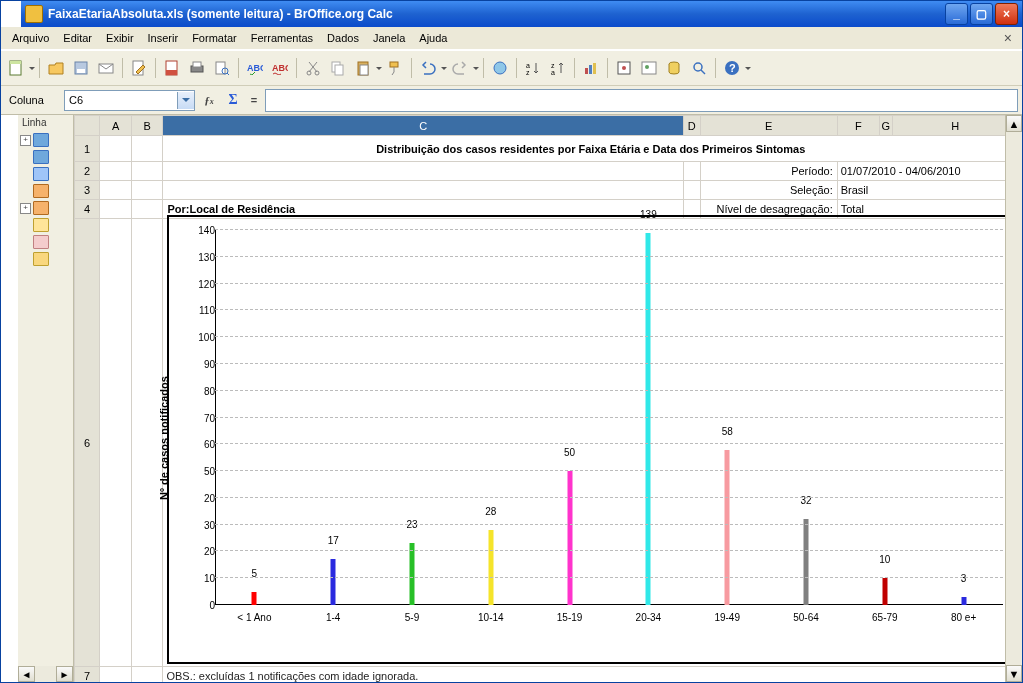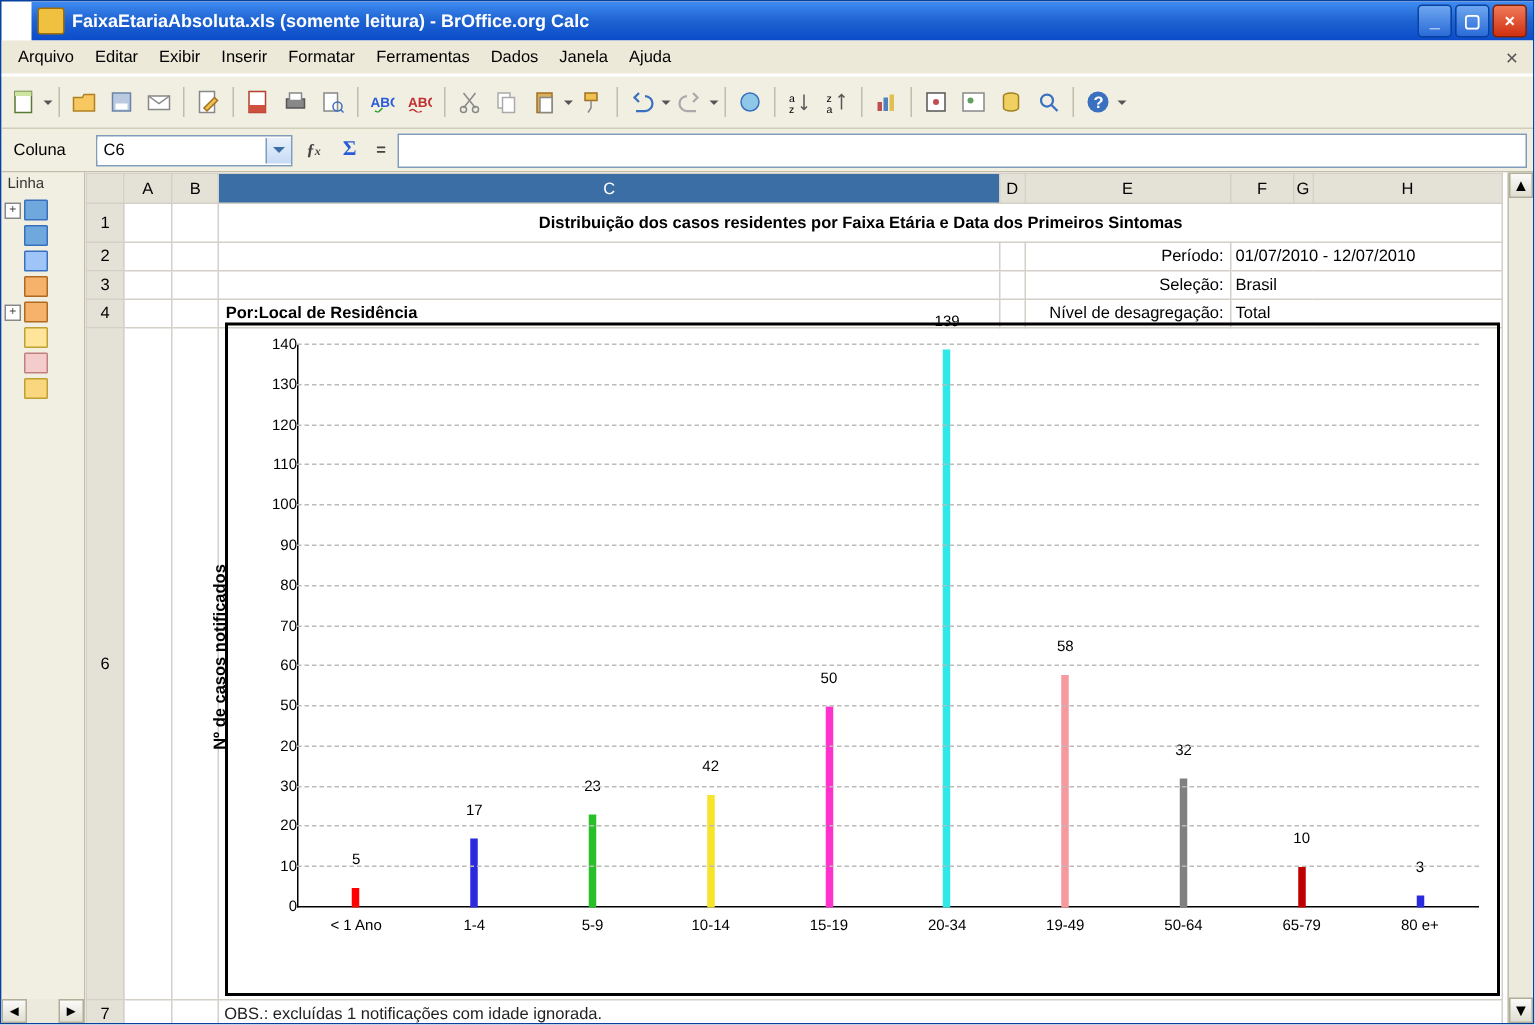--- a/index.html
+++ b/index.html
@@ -32,21 +32,21 @@
   .tdd::after{content:"";border:3px solid transparent;border-top-color:#555;margin-top:3px;}
   .formula-row{height:24px;background:var(--panel-bg);display:flex;align-items:center;padding:2px 4px;gap:4px;border-bottom:1px solid #c0bda8;}
   .namebox{display:flex;align-items:center;border:1px solid #7f9db9;background:#fff;height:19px;gap:32px;}
   .namebox input{border:none;width:72px;padding:1px 4px;font:inherit;outline:none;}
   .namebox .dd{width:16px;height:17px;background:linear-gradient(#e8f0fb,#c7dbf5);border-left:1px solid #7f9db9;display:flex;align-items:center;justify-content:center;}
   .namebox .dd::after{content:"";border:4px solid transparent;border-top-color:#3b6ea5;margin-top:3px;}
   .fxicon{width:20px;text-align:center;font-style:italic;font-family:"Times New Roman",serif;color:#444;font-weight:bold;cursor:default;}
   .sumicon{width:20px;text-align:center;font-family:"Times New Roman",serif;font-weight:bold;color:#2a5bd7;font-size:14px;cursor:default;}
   .eqicon{width:14px;text-align:center;font-weight:bold;color:#444;}
   .formula-input{flex:1;border:1px solid #7f9db9;background:#fff;height:19px;padding:1px 4px;font:inherit;outline:none;}
-  .body{flex:1;display:flex;min-height:0;}
+  .body{flex:1;display:flex;min-height:0;margin-left:17px;}
   .leftpanel{width:55px;background:var(--panel-bg);border-right:1px solid #c0bda8;display:flex;flex-direction:column;font-size:10px;}
   .leftpanel .lbl{padding:2px 4px;color:#333;}
   .leftpanel .tree{padding:3px 2px;display:flex;flex-direction:column;gap:3px;}
   .tree .trow{display:flex;align-items:center;gap:2px;}
   .tree .plus{width:9px;height:9px;border:1px solid #888;font-size:8px;line-height:7px;text-align:center;background:#fff;color:#444;}
   .tree .sq{width:14px;height:12px;border-radius:1px;}
   .leftpanel .hscroll{margin-top:auto;height:16px;background:#eceadd;display:flex;align-items:center;}
   .leftpanel .hscroll .ab{width:15px;height:14px;background:linear-gradient(#fafafa,#e0ded0);border:1px solid #b0ad98;display:flex;align-items:center;justify-content:center;}
   .sheet{flex:1;display:flex;flex-direction:column;min-width:0;position:relative;background:#fff;}
   .grid-wrap{flex:1;display:flex;min-height:0;}
@@ -375,21 +375,21 @@
                   <td></td>
                   <td colspan="6" class="title-cell">Distribuição dos casos residentes por Faixa Etária e Data dos Primeiros Sintomas</td>
                 </tr>
               <tr class="row-h">
                   <th>2</th>
                   <td></td>
                   <td></td>
                   <td></td>
                   <td></td>
                   <td class="rlabel">Período:</td>
-                  <td colspan="3">01/07/2010 - 12/07/2010</td>
+                  <td colspan="3">01/07/2010 - 04/06/2010</td>
                 </tr>
               <tr class="row-h">
                   <th>3</th>
                   <td></td>
                   <td></td>
                   <td></td>
                   <td></td>
                   <td class="rlabel">Seleção:</td>
                   <td colspan="3">Brasil</td>
                 </tr>
@@ -428,21 +428,21 @@
                   <div class="barcol" style="left: 39.4px; height: 13.3929px; background: rgb(255, 0, 0);"></div>
                   <div class="barlabel" style="left: 39.4px; bottom: 15.3929px;">5</div>
                   <div class="catlabel" style="left: 39.4px;">&lt; 1 Ano</div>
                   <div class="barcol" style="left: 118.2px; height: 45.5357px; background: rgb(42, 42, 223);"></div>
                   <div class="barlabel" style="left: 118.2px; bottom: 47.5357px;">17</div>
                   <div class="catlabel" style="left: 118.2px;">1-4</div>
                   <div class="barcol" style="left: 197px; height: 61.6071px; background: rgb(40, 192, 40);"></div>
                   <div class="barlabel" style="left: 197px; bottom: 63.6071px;">23</div>
                   <div class="catlabel" style="left: 197px;">5-9</div>
                   <div class="barcol" style="left: 275.8px; height: 75px; background: rgb(245, 228, 42);"></div>
-                  <div class="barlabel" style="left: 275.8px; bottom: 77px;">42</div>
+                  <div class="barlabel" style="left: 275.8px; bottom: 77px;">28</div>
                   <div class="catlabel" style="left: 275.8px;">10-14</div>
                   <div class="barcol" style="left: 354.6px; height: 133.929px; background: rgb(255, 51, 204);"></div>
                   <div class="barlabel" style="left: 354.6px; bottom: 135.929px;">50</div>
                   <div class="catlabel" style="left: 354.6px;">15-19</div>
                   <div class="barcol" style="left: 433.4px; height: 372.321px; background: rgb(48, 232, 232);"></div>
                   <div class="barlabel" style="left: 433.4px; bottom: 374.321px;">139</div>
                   <div class="catlabel" style="left: 433.4px;">20-34</div>
                   <div class="barcol" style="left: 512.2px; height: 155.357px; background: rgb(247, 154, 160);"></div>
                   <div class="barlabel" style="left: 512.2px; bottom: 157.357px;">58</div>
                   <div class="catlabel" style="left: 512.2px;">19-49</div>

